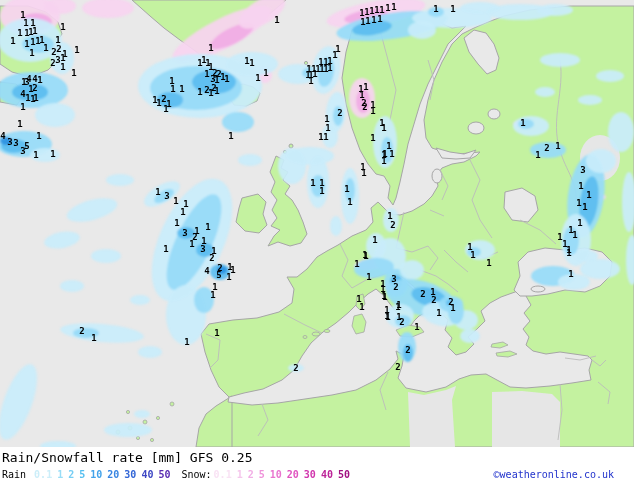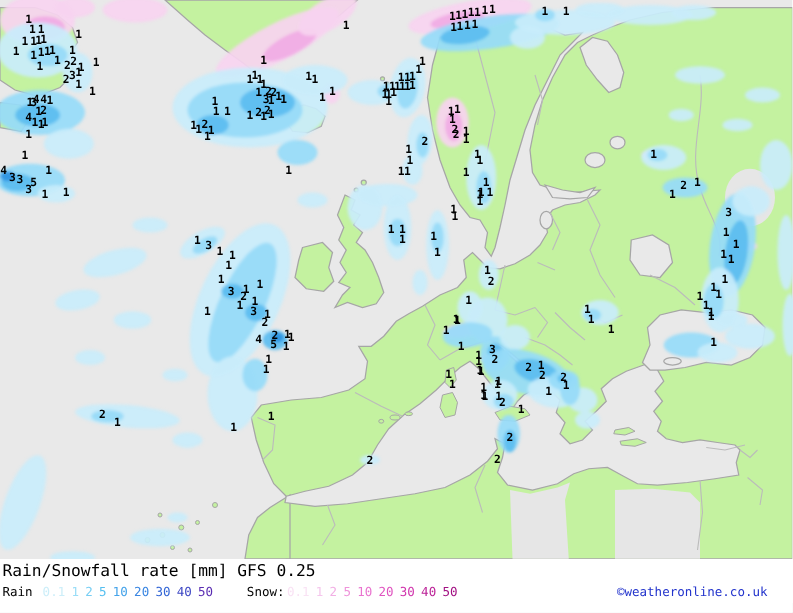--- a/index.html
+++ b/index.html
@@ -6,22 +6,22 @@
   .stage{position:relative;width:634px;height:490px;background:#ffffff;overflow:hidden;
          font-family:"DejaVu Sans Mono","Liberation Mono",monospace;}
   #map-svg{position:absolute;left:0;top:0;display:block;}
   .caption{position:absolute;left:0;top:447px;width:634px;height:35px;background:#ffffff;}
   .cap-row1{display:flex;justify-content:space-between;align-items:baseline;
             padding:3px 1px 0 2px;font-size:13px;color:#000;white-space:nowrap;}
   .cap-row2{display:flex;justify-content:space-between;align-items:baseline;
             padding:4px 16px 0 2px;font-size:10px;white-space:nowrap;}
   .leg-left{display:flex;align-items:baseline;}
   .leg-label{color:#000;margin-right:8px;}
-  .leg-label.snow{margin-left:22px;margin-right:2px;}
-  .leg-vals span{margin-right:5px;font-weight:normal;}
+  .leg-label.snow{margin-left:6px;margin-right:2px;}
+  .leg-vals span{margin-right:5px;font-weight:bold;}
   .copyright{color:#2233cc;font-weight:normal;margin-right:4px;}
   .map-num{font-family:"DejaVu Sans Mono","Liberation Mono",monospace;}
 </style>
 </head>
 <body>
 
 <div class="stage">
 
   <svg id="map-svg" width="634" height="448" viewBox="0 0 634 448">
     <defs>

